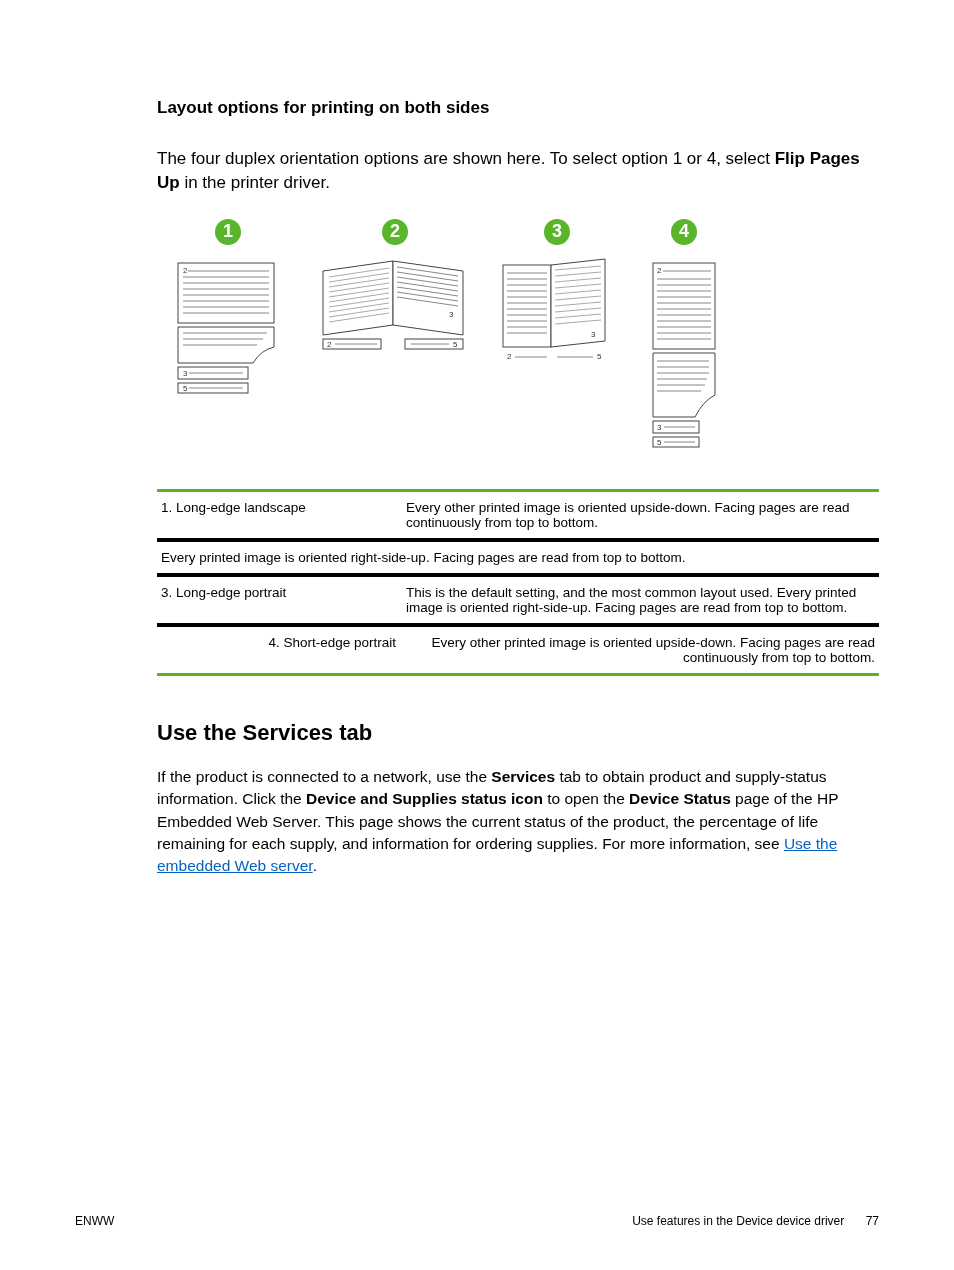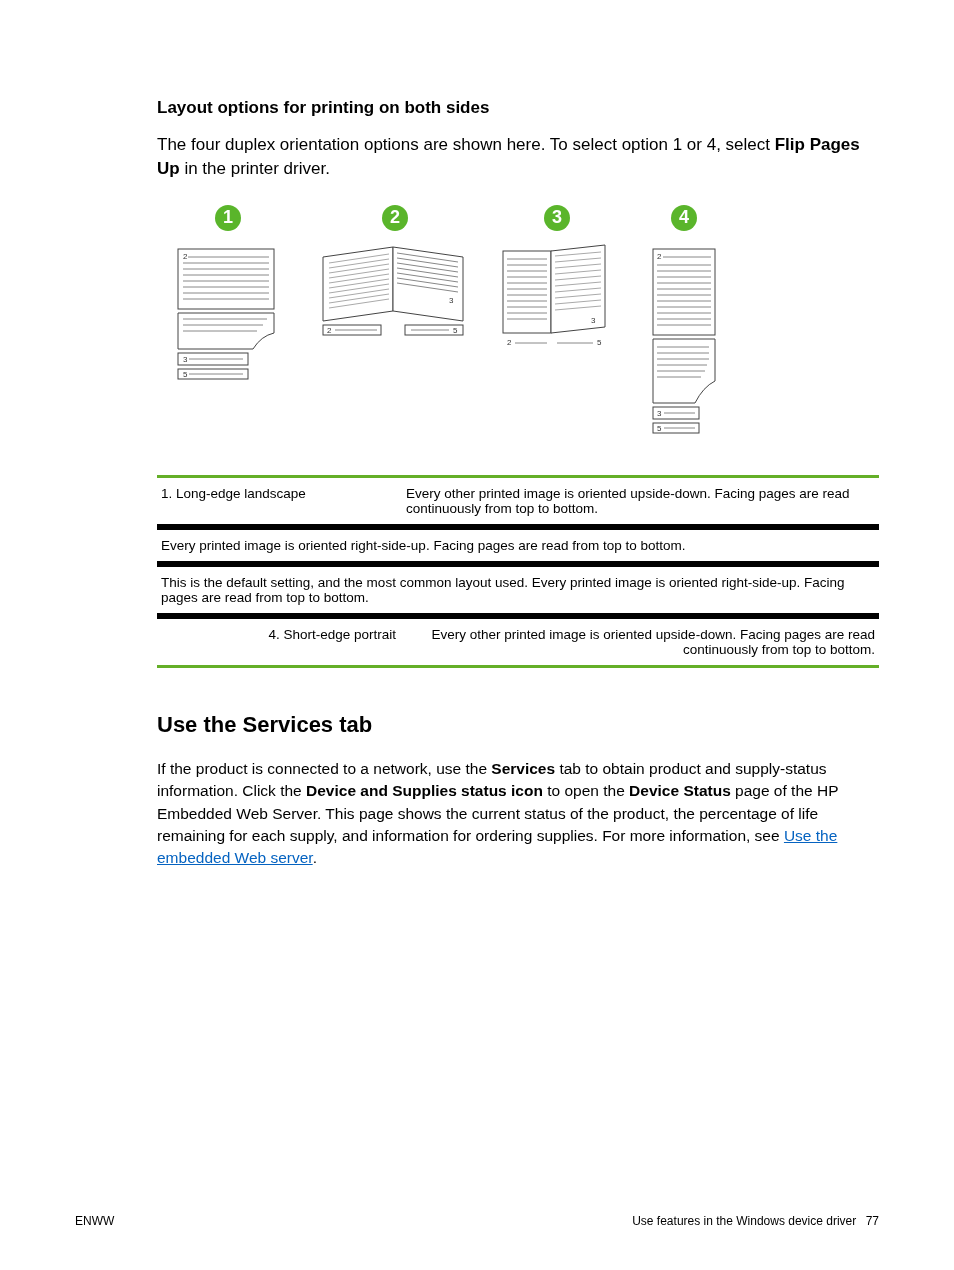--- a/index.html
+++ b/index.html
@@ -9,21 +9,21 @@
       width: 954px;
       height: 1270px;
       position: relative;
       padding: 80px 75px 40px 75px;
       color: #000;
     }
     h3.bold1 {
       font-size: 17px;
       font-weight: bold;
       margin-top: 18px;
-      margin-bottom: 15px;
+      margin-bottom: 29px;
       margin-left: 82px;
     }
     p.para {
       font-size: 17px;
       line-height: 1.4;
       margin-left: 82px;
       margin-bottom: 8px;
     }
     .figure-row {
       display: flex;
@@ -52,21 +52,21 @@
 
     
     .layout-table {
       margin-left: 82px;
       width: calc(100% - 82px);
       border-top: 3px solid #64af28;
       margin-top: 10px;
     }
     .layout-table .trow {
       display: flex;
-      border-bottom: 6px solid #000000;
+      border-bottom: 4px solid #000000;
       padding: 8px 4px;
     }
     .layout-table .trow:last-child {
       border-bottom: 3px solid #64af28;
       text-align: right;
     }
     .layout-table .c1 {
       width: 245px;
       font-size: 13.5px;
       padding-right: 10px;
@@ -98,21 +98,21 @@
     .footer {
       position: absolute;
       bottom: 42px;
       left: 75px;
       right: 75px;
       display: flex;
       justify-content: space-between;
       font-size: 12px;
     }
     .footer .pgnum {
-      margin-left: 6px;
+      margin-left: 18px;
       text-align: center;
     }
   </style>
 </head>
 <body>
 
 <h3 class="bold1">Layout options for printing on both sides</h3>
 
 <p class="para">
   <span>The four duplex orientation options are shown here. To select option 1 or 4, select </span><b>Flip Pages Up</b><span> in the printer driver.</span>
@@ -275,33 +275,34 @@
 
 <div class="layout-table">
   <div class="trow">
     <div class="c1">1. Long-edge landscape</div>
     <div class="c2">Every other printed image is oriented upside-down. Facing pages are read continuously from top to bottom.</div>
   </div>
   <div class="trow">
     <div class="c2">Every printed image is oriented right-side-up. Facing pages are read from top to bottom.</div>
   </div>
   <div class="trow">
+    <div class="c1">3. Long-edge portrait</div>
     <div class="c2">This is the default setting, and the most common layout used. Every printed image is oriented right-side-up. Facing pages are read from top to bottom.</div>
   </div>
   <div class="trow">
     <div class="c1">4. Short-edge portrait</div>
     <div class="c2">Every other printed image is oriented upside-down. Facing pages are read continuously from top to bottom.</div>
   </div>
 </div>
 
 <h2 class="section">Use the Services tab</h2>
 
 <p class="para2">
   <span>If the product is connected to a network, use the </span><b>Services</b><span> tab to obtain product and supply-status information. Click the </span><b>Device and Supplies status icon</b><span> to open the </span><b>Device Status</b><span> page of the HP Embedded Web Server. This page shows the current status of the product, the percentage of life remaining for each supply, and information for ordering supplies. For more information, see </span><a href="#" class="link">Use the embedded Web server</a><span>.</span>
 </p>
 
 <div class="footer">
   <div>ENWW</div>
   <div>
-    <span>Use features in the Windows device driver</span>
+    <span>Use features in the Device device driver</span>
     <span class="pgnum">77</span>
   </div>
 </div>
 
 </body></html>

